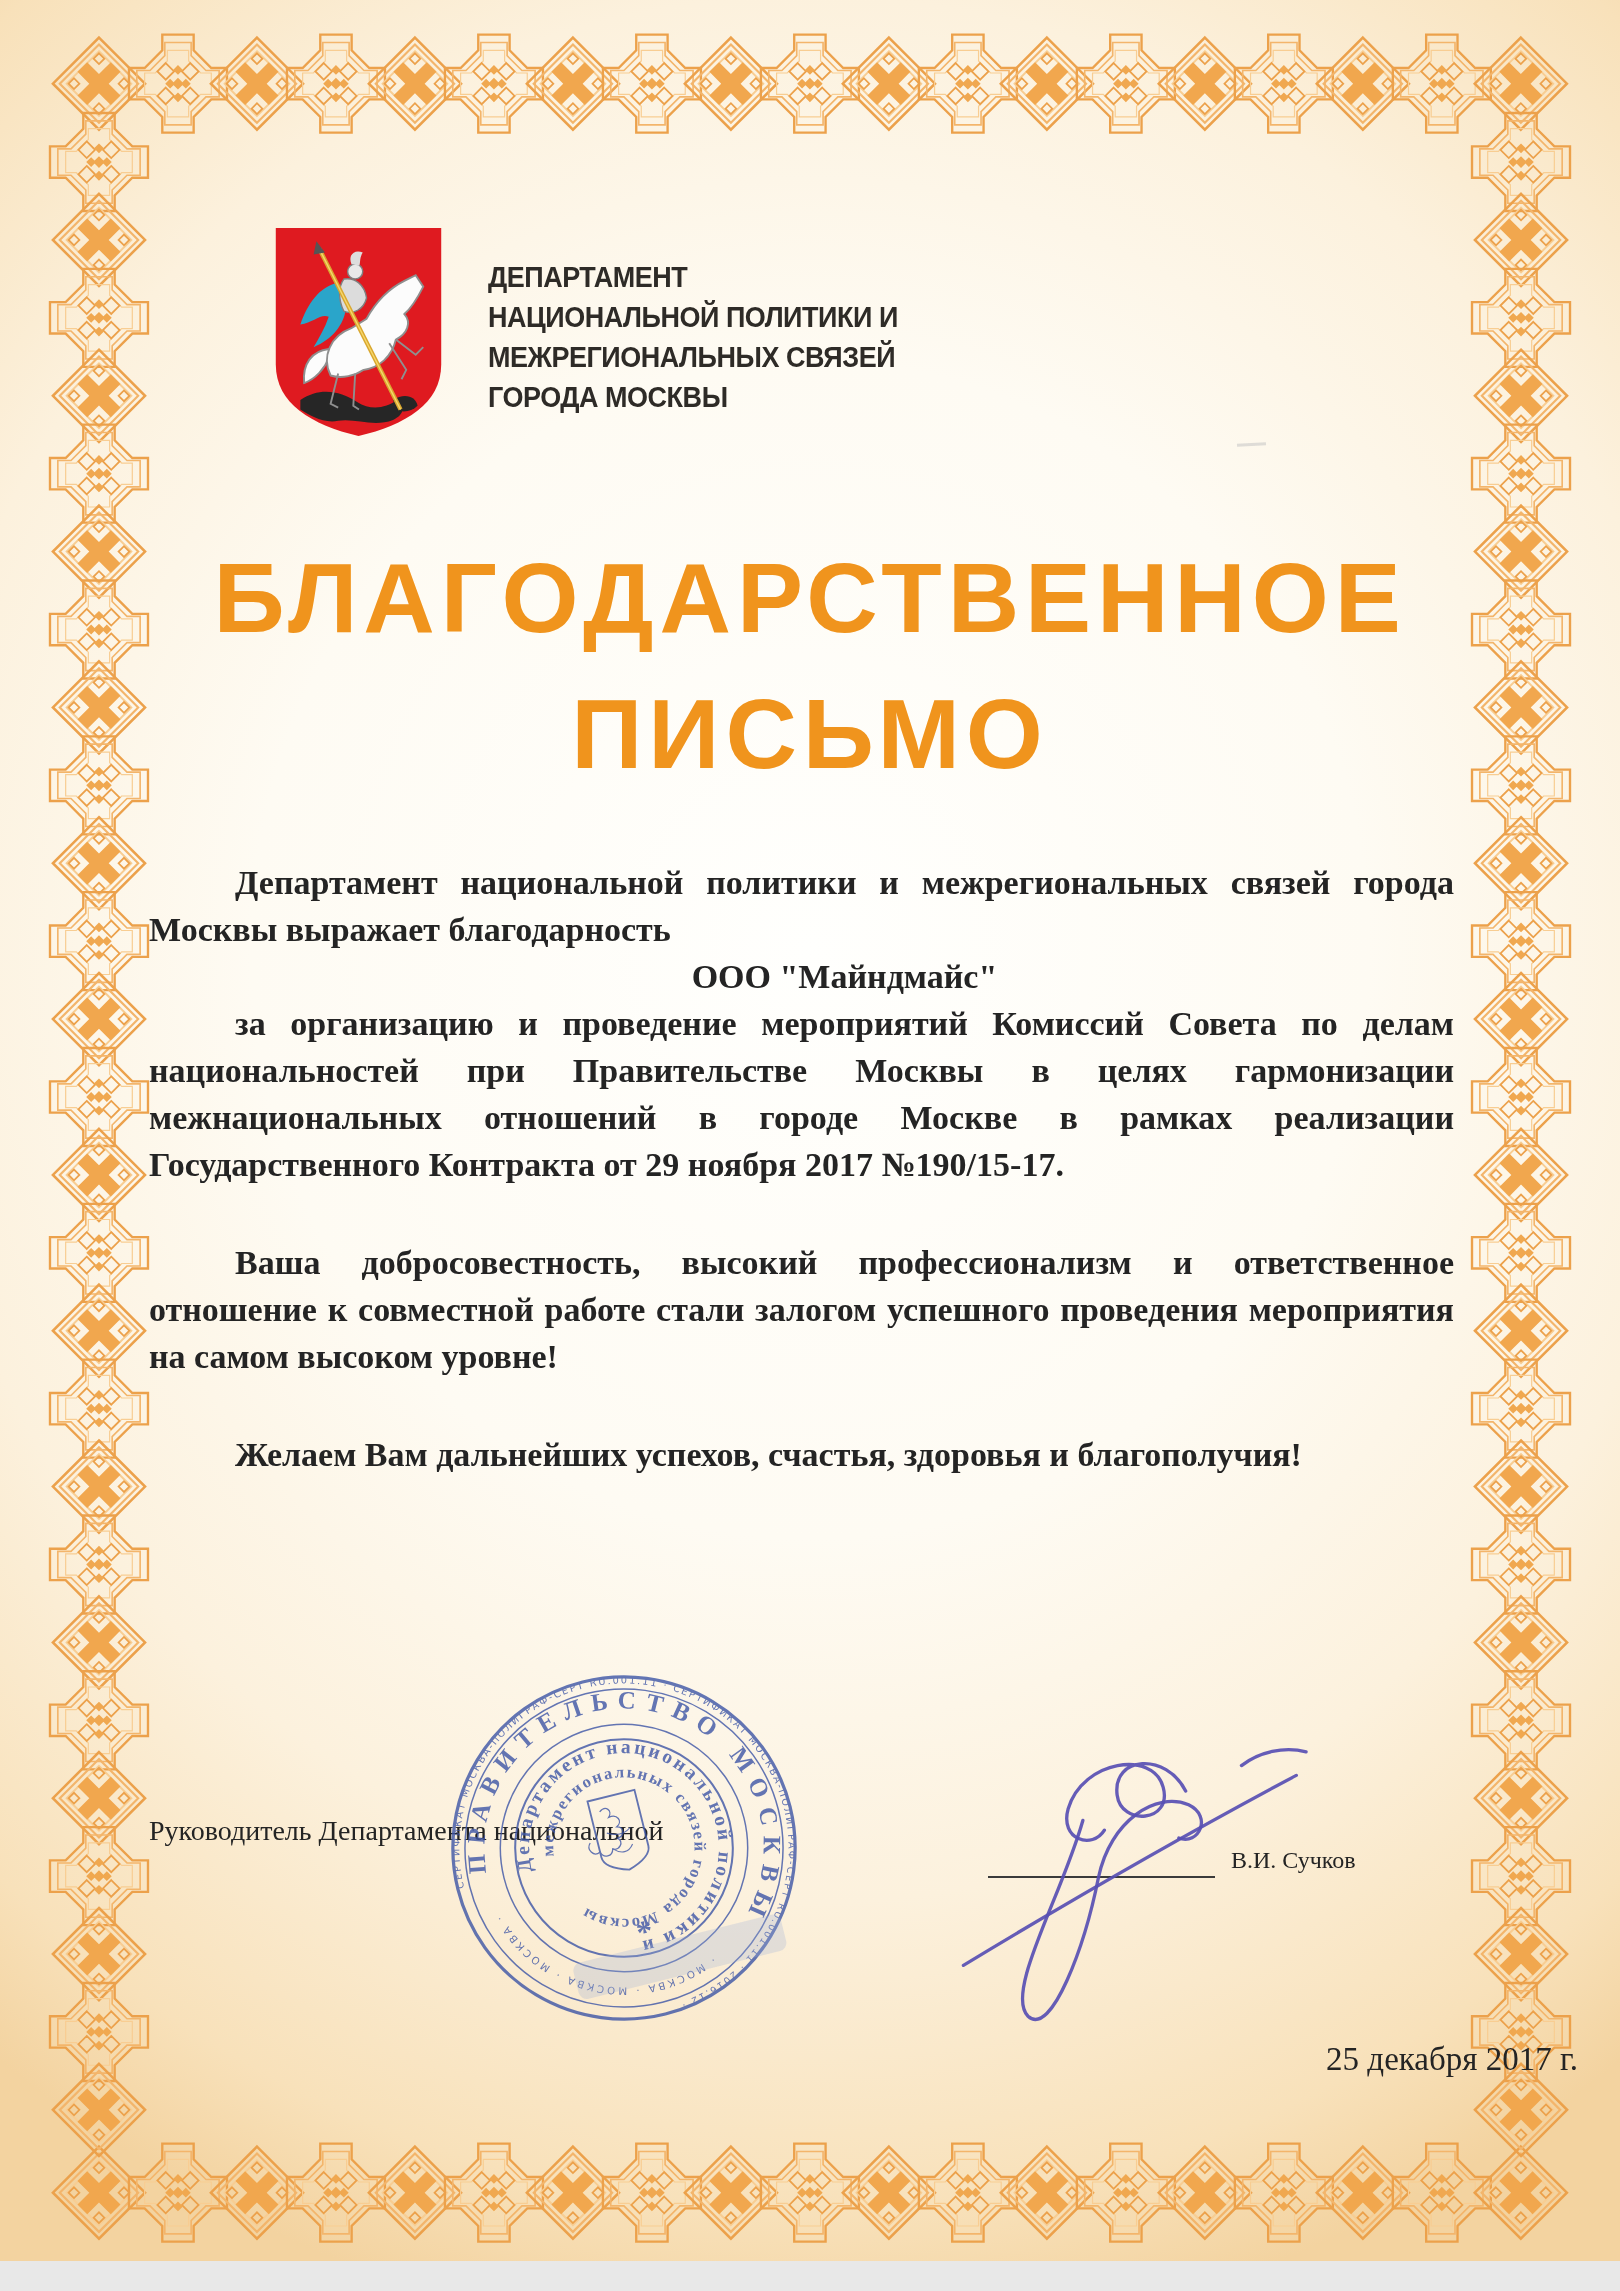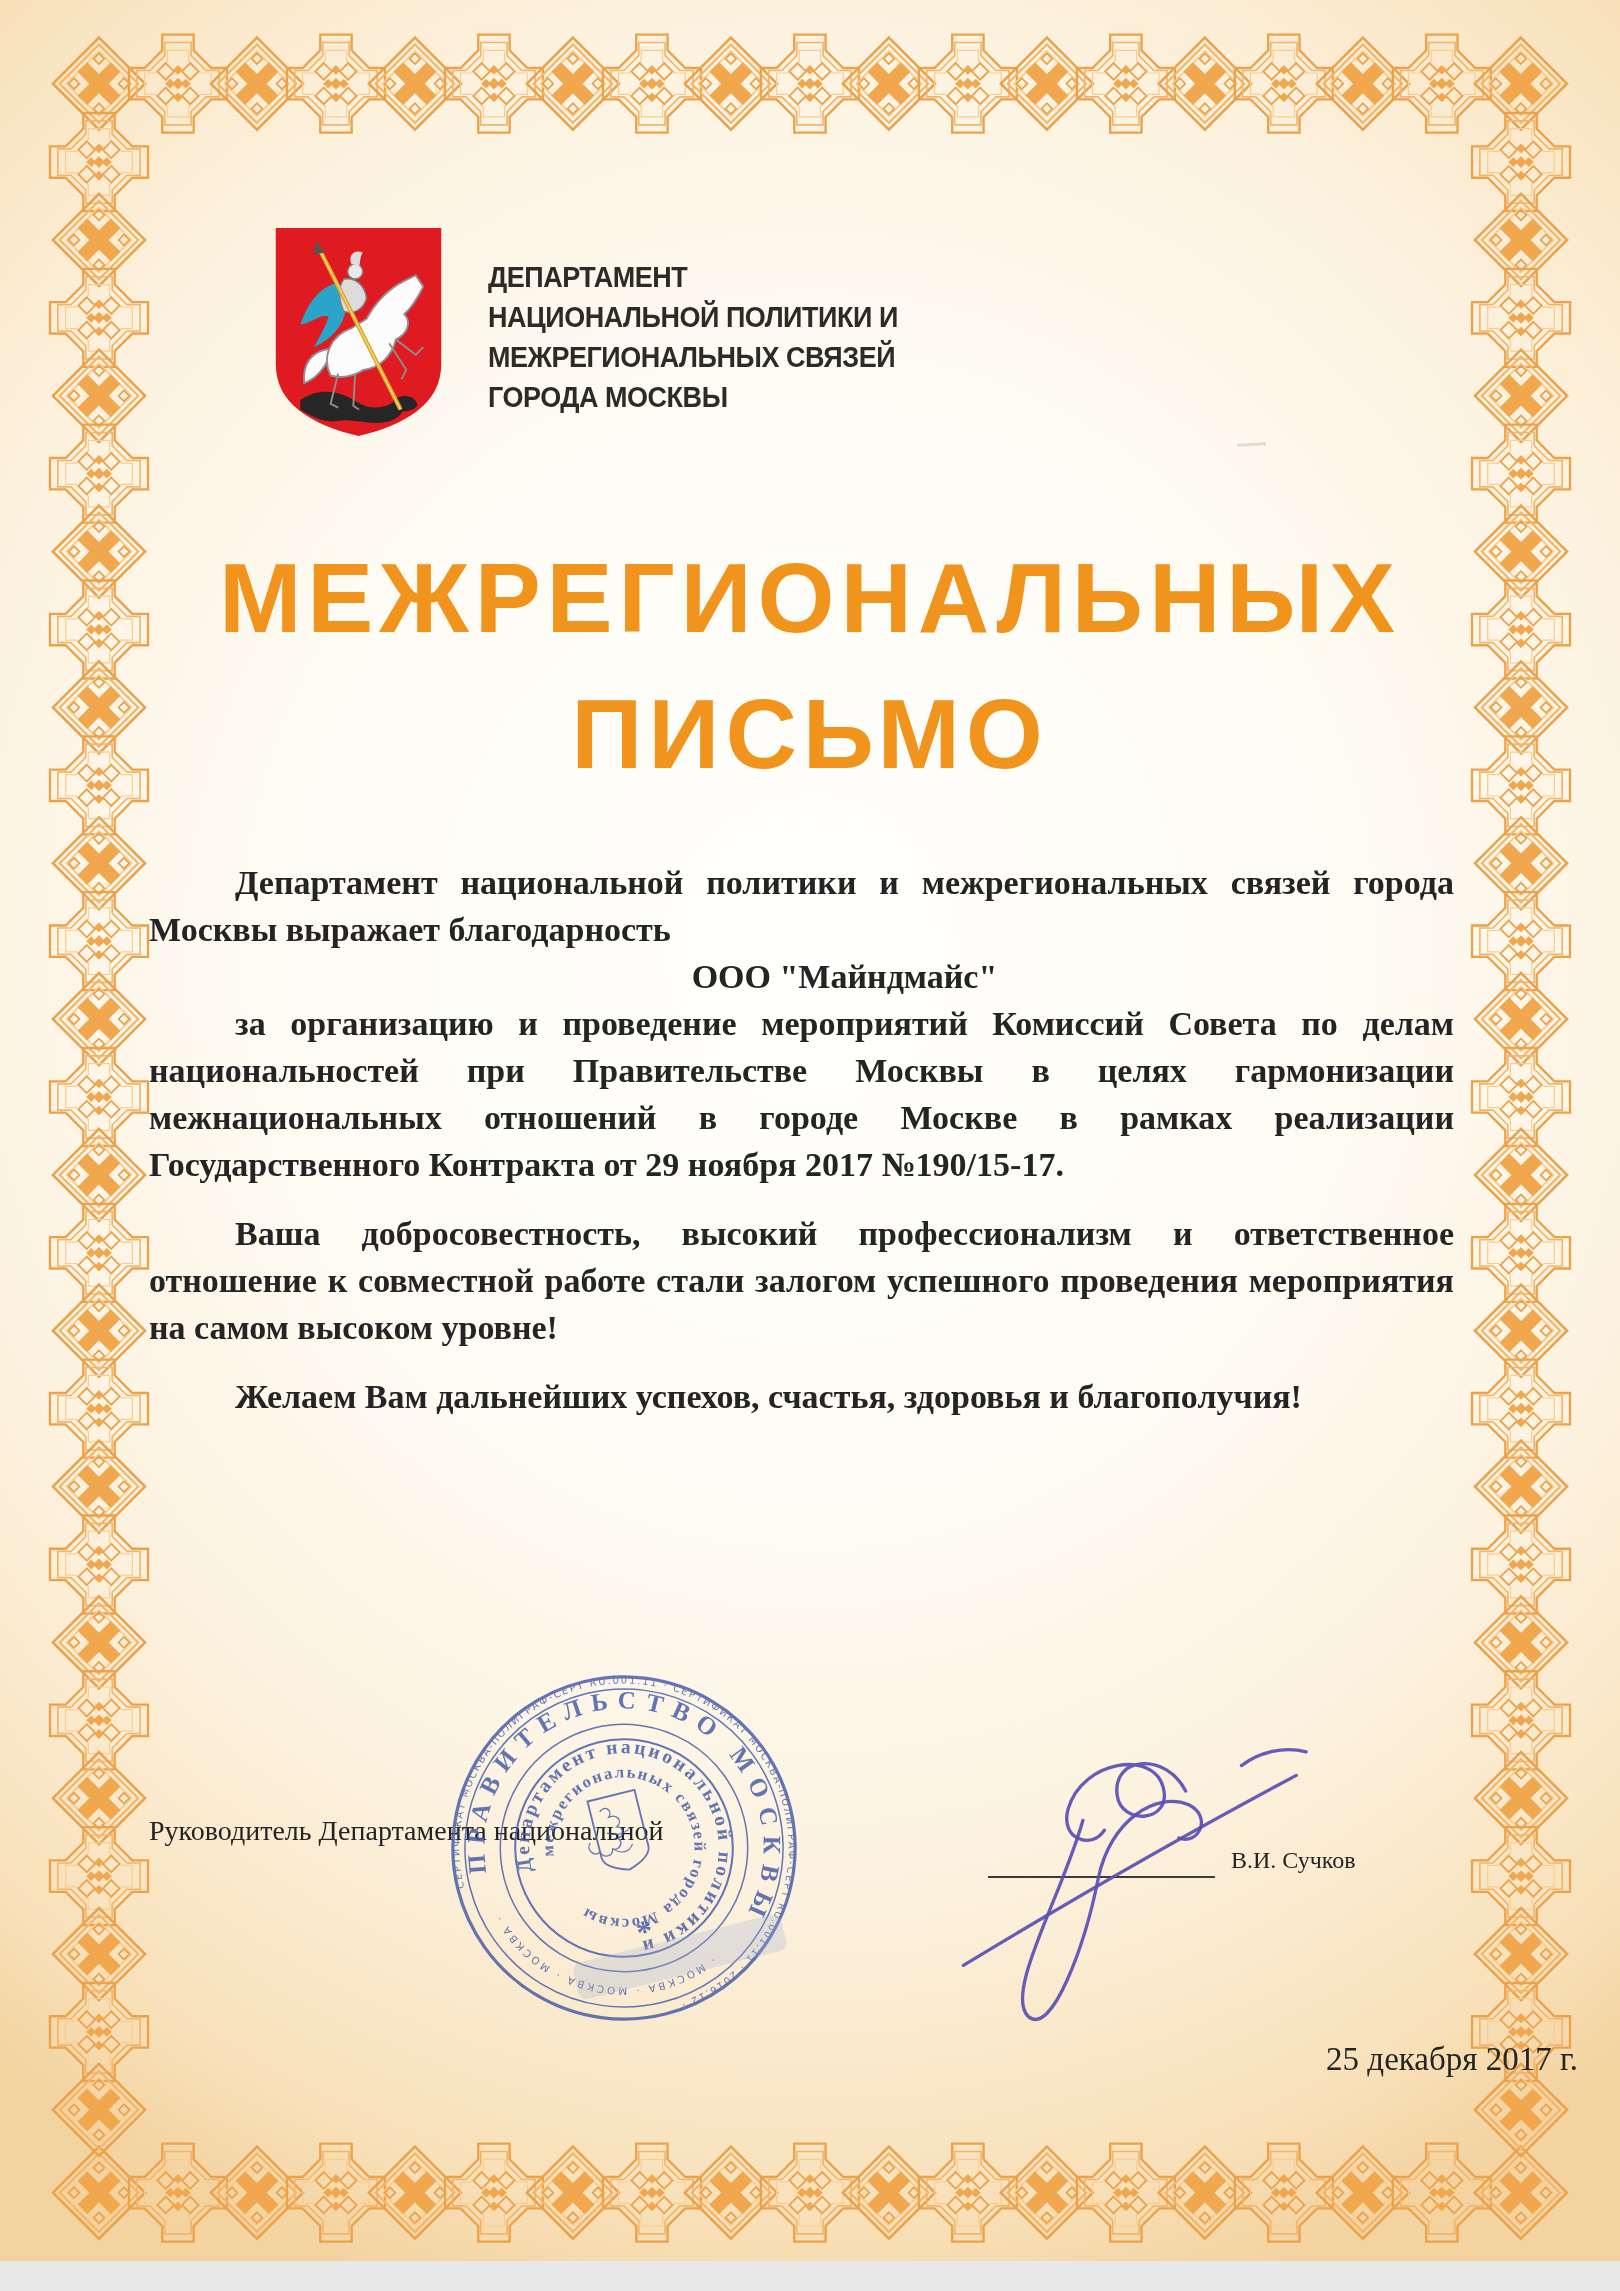--- a/index.html
+++ b/index.html
@@ -25,21 +25,21 @@
   .title{
     position:absolute;left:0;top:530px;width:1620px;z-index:2;text-align:center;
     font-family:"Liberation Sans", sans-serif;font-weight:700;
     font-size:99px;line-height:136px;color:#f0941d;letter-spacing:5.9px;white-space:nowrap;
   }
   .letter-body{
     position:absolute;left:149px;top:859px;width:1305px;z-index:2;
     font-size:34px;line-height:47px;text-align:justify;
   }
   .letter-body p{margin:0;text-indent:86px;font-weight:bold;}
-  .letter-body p.gap{margin-top:22px;}
+  .letter-body p.gap{margin-top:51px;}
   .recipient{font-weight:700;text-align:center;text-indent:0;}
   .sig-role{
     position:absolute;left:149px;top:1811px;width:882px;z-index:3;
     font-size:28px;line-height:40px;white-space:nowrap;
   }
   .sig-underline{position:absolute;left:988px;top:1876px;width:227px;height:2px;background:#3b3b3b;z-index:3;}
   .sig-name{position:absolute;left:1231px;top:1847px;z-index:3;font-size:24px;white-space:nowrap;}
   .stamp{position:absolute;left:438px;top:1662px;z-index:4;}
   .stamp-ink{opacity:0.8;}
   .st-ring{stroke:#3d55a6;fill:none;}
@@ -206,21 +206,21 @@
   </svg>
 
   <div class="dept">
     <div>ДЕПАРТАМЕНТ</div>
     <div>НАЦИОНАЛЬНОЙ ПОЛИТИКИ И</div>
     <div>МЕЖРЕГИОНАЛЬНЫХ СВЯЗЕЙ</div>
     <div>ГОРОДА МОСКВЫ</div>
   </div>
 
   <div class="title">
-    <div>МЕЖРЕГИОНАЛЬНЫХ</div>
+    <div>БЛАГОДАРСТВЕННОЕ</div>
     <div>ПИСЬМО</div>
   </div>
 
   <div class="scan-artifact"></div>
 
   <div class="letter-body">
     <p>Департамент национальной политики и межрегиональных связей города Москвы выражает благодарность</p>
     <p class="recipient">ООО "Майндмайс"</p>
     <p>за организацию и проведение мероприятий Комиссий Совета по делам национальностей при Правительстве Москвы в целях гармонизации межнациональных отношений в городе Москве в рамках реализации Государственного Контракта от 29 ноября 2017 №190/15-17.</p>
     <p class="gap">Ваша добросовестность, высокий профессионализм и ответственное отношение к совместной работе стали залогом успешного проведения мероприятия на самом высоком уровне!</p>

